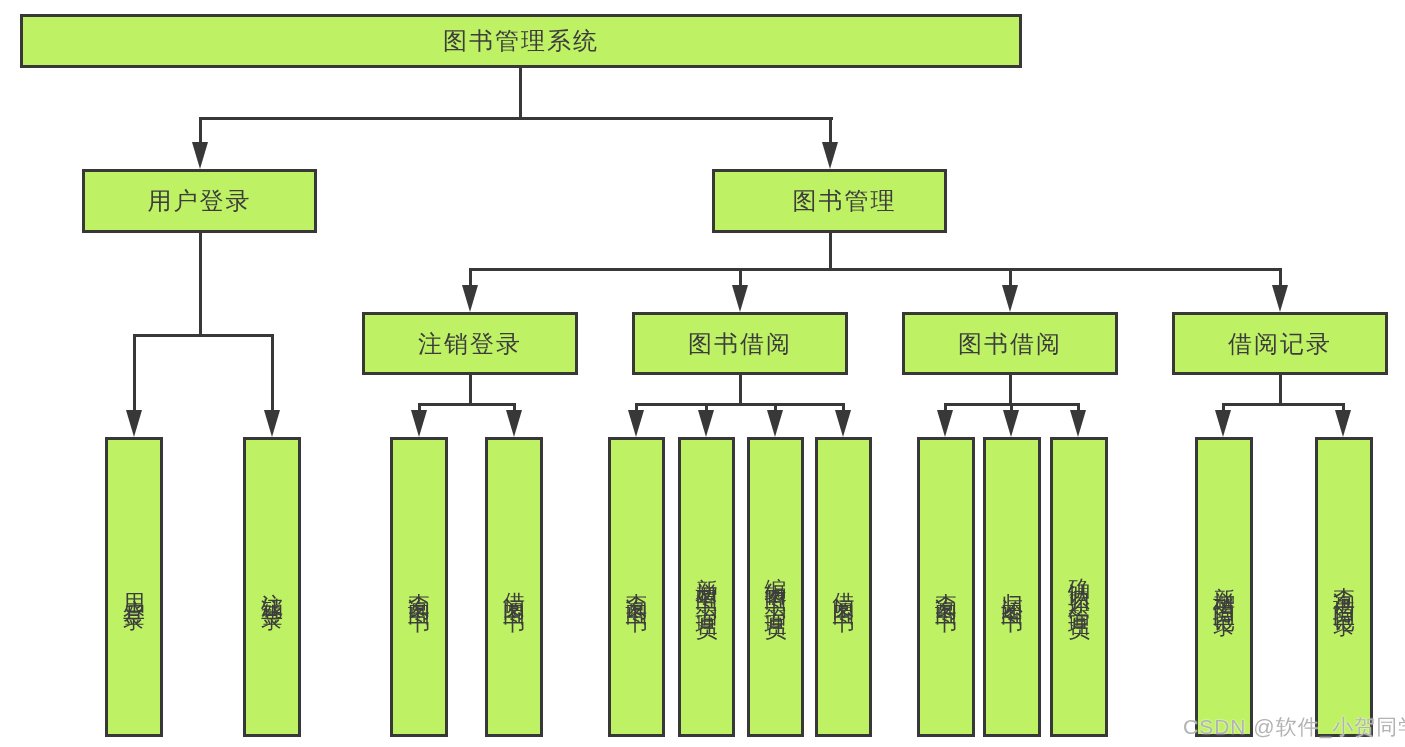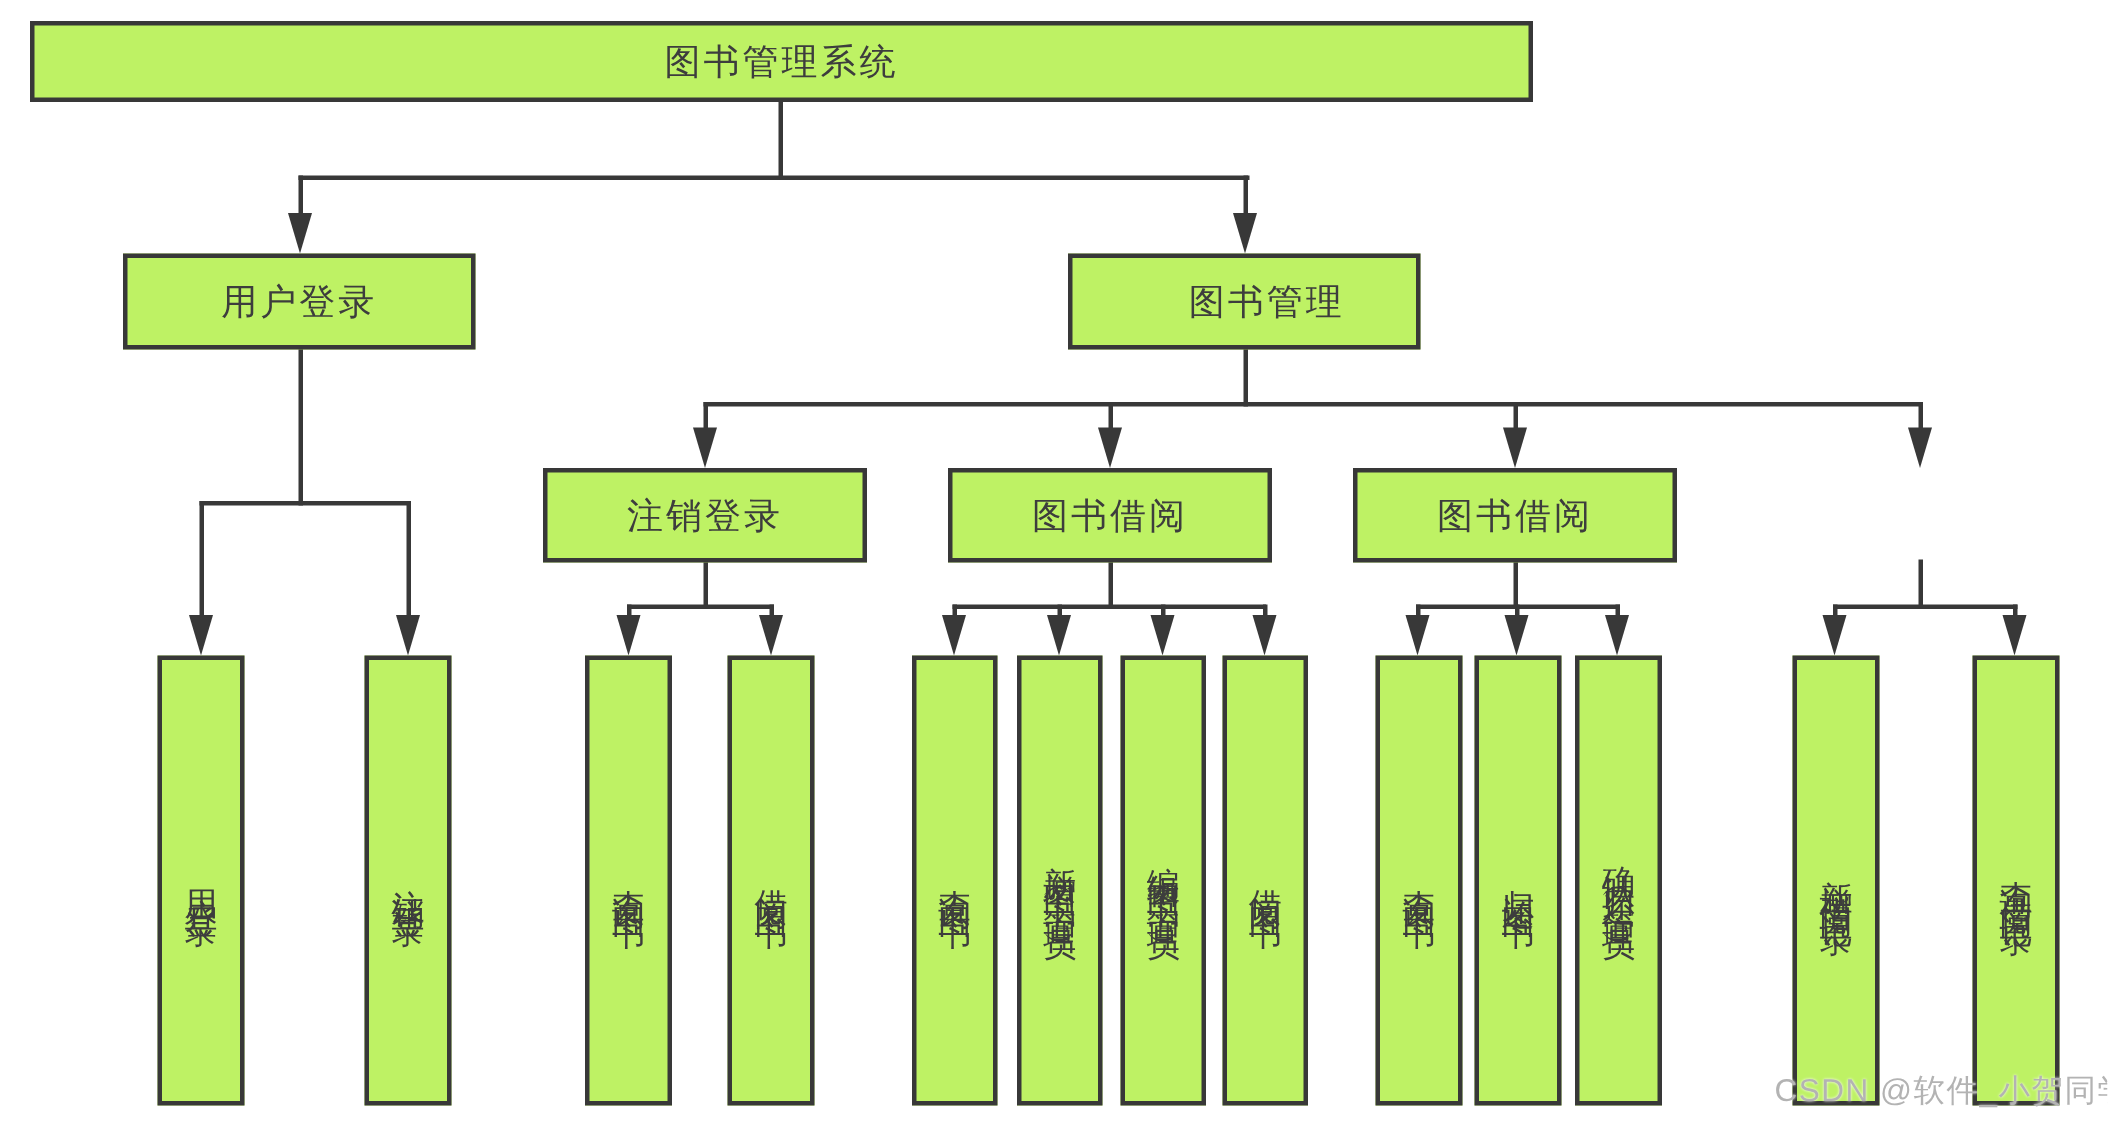--- a/index.html
+++ b/index.html
@@ -107,20 +107,23 @@
 
   <div class="node" style="left:362px;top:312px;width:216px;height:63px;">
     <span>注销登录</span>
   </div>
   <div class="node" style="left:632px;top:312px;width:216px;height:63px;">
     <span>图书借阅</span>
   </div>
   <div class="node" style="left:902px;top:312px;width:216px;height:63px;">
     <span>图书借阅</span>
   </div>
+  <div class="node" style="left:1172px;top:312px;width:216px;height:63px;">
+    <span>借阅记录</span>
+  </div>
 
   <div class="node leaf" style="left:105px;top:437px;width:58px;height:300px;">
     <span class="vtext">用户登录</span>
   </div>
   <div class="node leaf" style="left:243px;top:437px;width:58px;height:300px;">
     <span class="vtext">注销登录</span>
   </div>
 
   <div class="node leaf" style="left:390px;top:437px;width:58px;height:300px;">
     <span class="vtext">查询图书</span>

